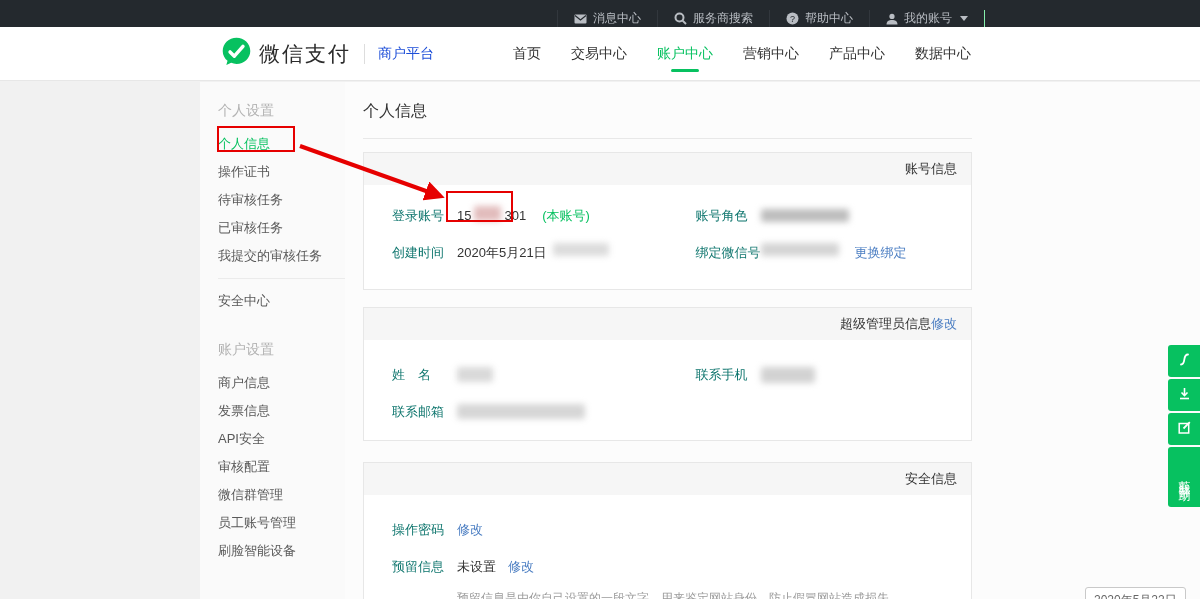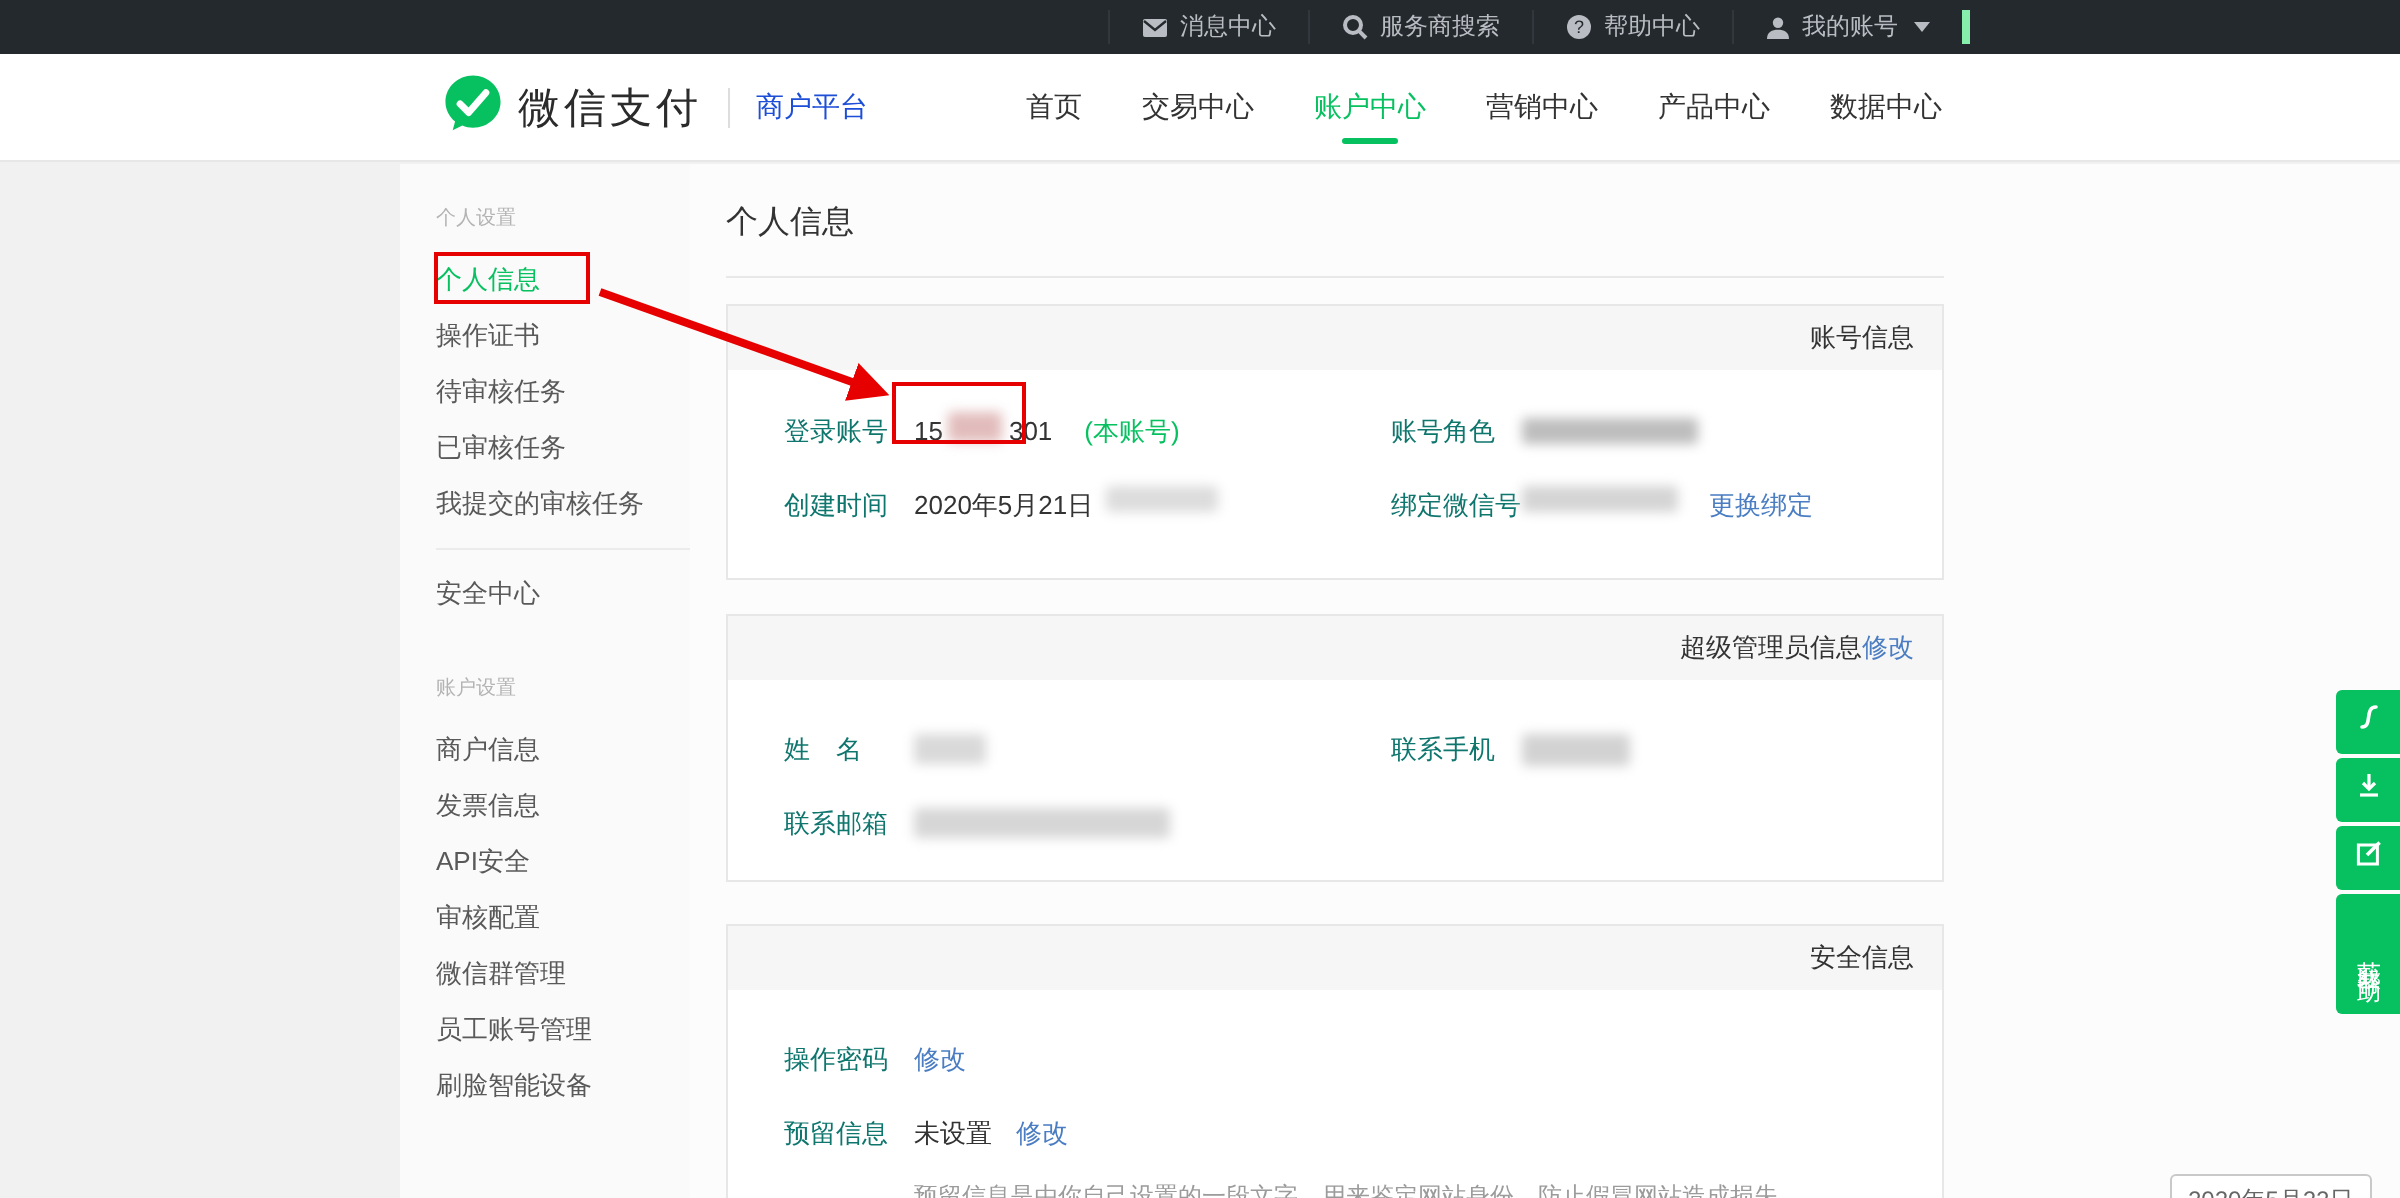--- a/index.html
+++ b/index.html
@@ -7,29 +7,29 @@
   body {
     font-family: "Liberation Sans", "DejaVu Sans", sans-serif;
     background:#f1f1f1;
     position:relative;
     overflow:hidden;
     color:#333;
   }
   
   .topbar {
     height:27px; background:#24292e;
-    display:flex; justify-content:flex-end; align-items:center;
+    display:flex; justify-content:flex-end; align-items:flex-end;
     padding-right:215px;
   }
   .tb-item {
     display:flex; align-items:center; gap:6px;
     padding:0 16px; font-size:12px; color:#b9bdc3;
     border-left:1px solid #32373d; cursor:pointer;
   }
-  .tb-item:last-child { border-right:4px solid #86efac; }
+  .tb-item:last-child { border-right:1px solid #86efac; }
   .tb-ic { display:flex; align-items:center; }
   .caret-down {
     width:0; height:0; margin-left:2px;
     border-left:4px solid transparent; border-right:4px solid transparent;
     border-top:5px solid #b9bdc3;
   }
   
   .header {
     height:54px; background:#fff; border-bottom:1px solid #e7e7e7;
     display:flex; align-items:center; padding-left:221px;
@@ -47,21 +47,21 @@
   .nav-item.active::after {
     content:""; position:absolute; left:50%; transform:translateX(-50%);
     bottom:8px; width:28px; height:3px; background:#07c160; border-radius:2px;
   }
   
   .content-bg { position:absolute; left:345px; top:82px; right:0; bottom:0; background:#fcfcfc; }
   .sidebar {
     position:absolute; left:200px; top:82px; bottom:0; width:145px;
     background:#fafafa; padding-top:12px; font-size:13px;
   }
-  .side-h { font-size:10px; color:#b3b3b3; margin:8px 0 10px 18px; }
+  .side-h { font-size:14px; color:#b3b3b3; margin:8px 0 10px 18px; }
   .side-h.group2 { margin-top:26px; }
   .side-item { padding:6px 0 6px 18px; color:#595959; cursor:pointer; line-height:16px; }
   .side-item.active { color:#07c160; }
   .side-divider { border-top:1px solid #ebebeb; margin:8px 0 8px 18px; }
   .main { position:absolute; left:363px; top:82px; width:609px; bottom:0; }
   .page-title { font-size:16px; font-weight:normal; color:#333; padding-top:19px; }
   .title-divider { border-top:1px solid #e8e8e8; margin-top:16px; }
   
   .box { background:#fff; border:1px solid #e7e7e7; }
   .box1 { margin-top:13px; }

